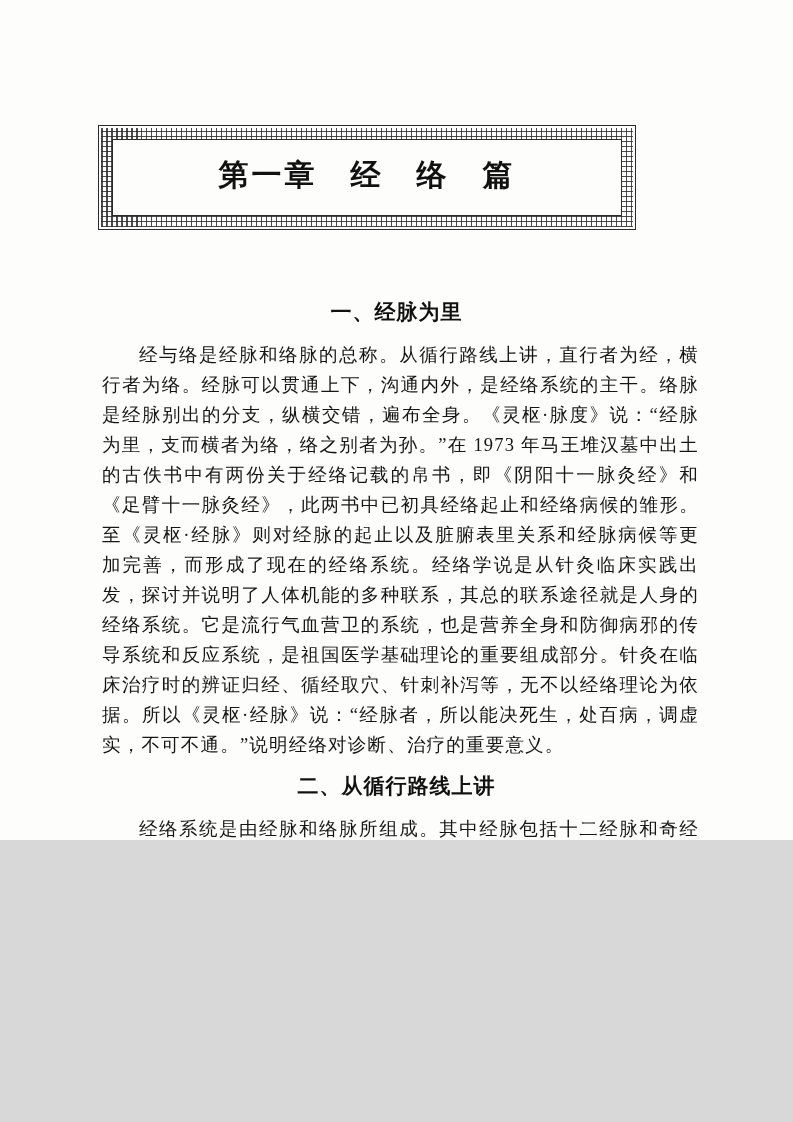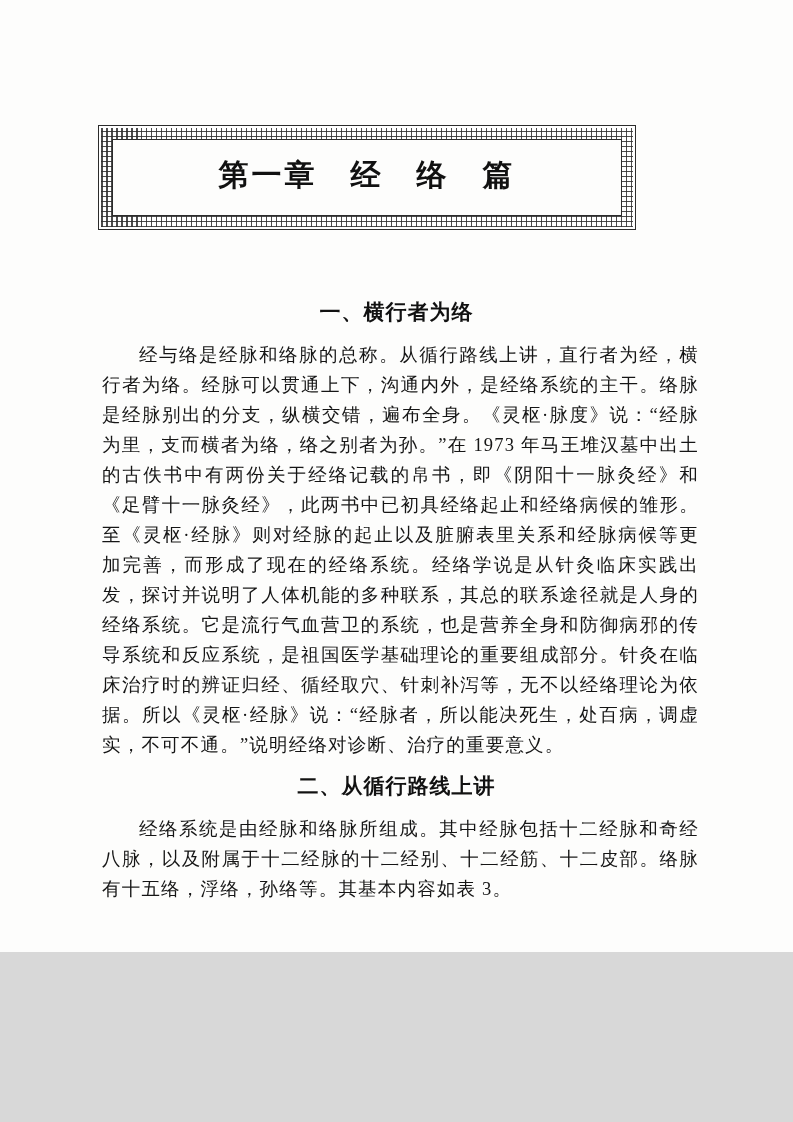--- a/index.html
+++ b/index.html
@@ -3,21 +3,21 @@
 <meta charset="utf-8">
 <style>
   html, body {
     margin: 0;
     padding: 0;
     background: #d8d8d8;
   }
   .page {
     position: relative;
     width: 793px;
-    height: 952px;
+    height: 840px;
     margin: 0 auto;
     background: #fdfdfc;
     font-family: "Liberation Serif", "DejaVu Serif", serif;
     color: #161616;
     overflow: hidden;
     box-sizing: border-box;
   }
   .content {
     padding: 0 94px;
   }
@@ -86,21 +86,21 @@
   <div class="content">
 
     <div class="title-frame">
       <div class="title-band">
         <div class="title-inner">
           <h1 class="chapter-title">第一章　经　络　篇</h1>
         </div>
       </div>
     </div>
 
-    <h2 class="section-heading first">一、横行者为络</h2>
+    <h2 class="section-heading first">一、经脉为里</h2>
 
     <p class="body-para">经与络是经脉和络脉的总称。从循行路线上讲，直行者为经，横行者为络。经脉可以贯通上下，沟通内外，是经络系统的主干。络脉是经脉别出的分支，纵横交错，遍布全身。《灵枢·脉度》说：“经脉为里，支而横者为络，络之别者为孙。”在 1973 年马王堆汉墓中出土的古佚书中有两份关于经络记载的帛书，即《阴阳十一脉灸经》和《足臂十一脉灸经》，此两书中已初具经络起止和经络病候的雏形。至《灵枢·经脉》则对经脉的起止以及脏腑表里关系和经脉病候等更加完善，而形成了现在的经络系统。经络学说是从针灸临床实践出发，探讨并说明了人体机能的多种联系，其总的联系途径就是人身的经络系统。它是流行气血营卫的系统，也是营养全身和防御病邪的传导系统和反应系统，是祖国医学基础理论的重要组成部分。针灸在临床治疗时的辨证归经、循经取穴、针刺补泻等，无不以经络理论为依据。所以《灵枢·经脉》说：“经脉者，所以能决死生，处百病，调虚实，不可不通。”说明经络对诊断、治疗的重要意义。</p>
 
     <h2 class="section-heading second">二、从循行路线上讲</h2>
 
     <p class="body-para">经络系统是由经脉和络脉所组成。其中经脉包括十二经脉和奇经八脉，以及附属于十二经脉的十二经别、十二经筋、十二皮部。络脉有十五络，浮络，孙络等。其基本内容如表 3。</p>
 
   </div>
 
   <div class="page-number">·1·</div>

